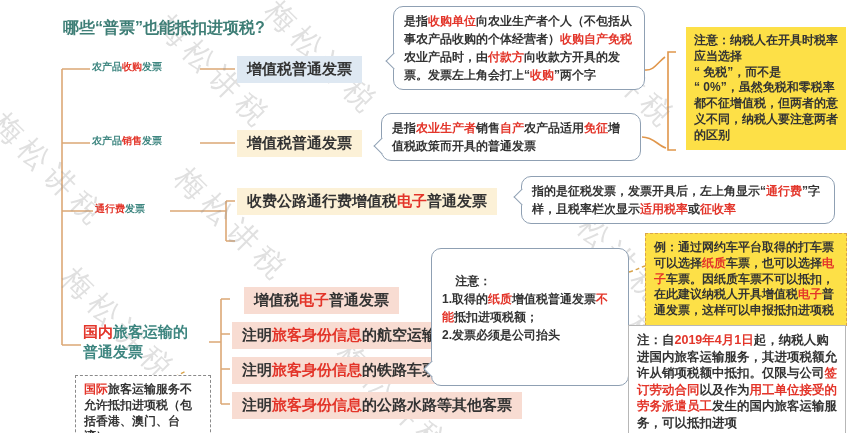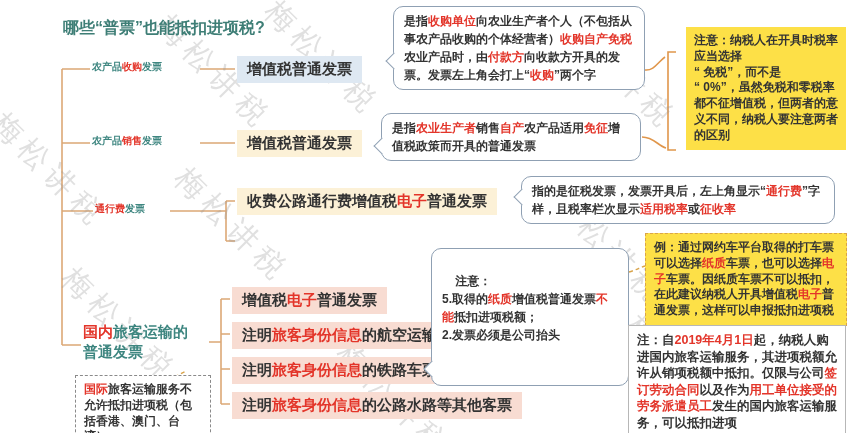--- a/index.html
+++ b/index.html
@@ -67,40 +67,40 @@
   <div class="branch" style="left:92px;top:134px"><span>农产品</span><span class="r">销售</span><span>发票</span></div>
   <div class="branch" style="left:95px;top:202px"><span class="r">通行费</span><span>发票</span></div>
   <div class="branch4">
     <div><span class="r">国内</span><span>旅客运输的</span></div>
     <div><span>普通发票</span></div>
   </div>
 
   <div class="box blue" style="left:237px;top:56px"><span>增值税普通发票</span></div>
   <div class="box cream" style="left:237px;top:130px"><span>增值税普通发票</span></div>
   <div class="box cream" style="left:237px;top:188px"><span>收费公路通行费增值税</span><span class="r">电子</span><span>普通发票</span></div>
-  <div class="box pink" style="left:232px;top:287px"><span>增值税</span><span class="r">电子</span><span>普通发票</span></div>
+  <div class="box pink" style="left:244px;top:287px"><span>增值税</span><span class="r">电子</span><span>普通发票</span></div>
   <div class="box pink" style="left:232px;top:322px"><span>注明</span><span class="r">旅客身份信息</span><span>的航空运输电子客票行程单</span></div>
   <div class="box pink" style="left:232px;top:357px"><span>注明</span><span class="r">旅客身份信息</span><span>的铁路车票</span></div>
   <div class="box pink" style="left:232px;top:392px"><span>注明</span><span class="r">旅客身份信息</span><span>的公路水路等其他客票</span></div>
 
   <div class="bubble" style="left:393px;top:6px;width:230px">
     <span><span>是指</span><span class="r">收购单位</span><span>向农业生产者个人（不包括从事农产品收购的个体经营者）</span><span class="r">收购自产免税</span><span>农业产品时，由</span><span class="r">付款方</span><span>向收款方开具的发票。发票左上角会打上“</span><span class="r">收购</span><span>”两个字</span></span>
     <div class="tail" style="left:-6px;top:48px"></div>
   </div>
   <div class="bubble" style="left:381px;top:113px;width:238px">
     <span><span>是指</span><span class="r">农业生产者</span><span>销售</span><span class="r">自产</span><span>农产品适用</span><span class="r">免征</span><span>增值税政策而开具的普通发票</span></span>
     <div class="tail" style="left:-6px;bottom:8px"></div>
   </div>
   <div class="bubble" style="left:521px;top:176px;width:292px">
     <span><span>指的是征税发票，发票开具后，左上角显示“</span><span class="r">通行费</span><span>”字样，且税率栏次显示</span><span class="r">适用税率</span><span>或</span><span class="r">征收率</span></span>
     <div class="tail" style="left:-6px;top:14px"></div>
   </div>
   <div class="bubble pre" style="left:431px;top:248px;width:176px">
     <span><span>注意：
-5.取得的</span><span class="r">纸质</span><span>增值税普通发票</span><span class="r">不能</span><span>抵扣进项税额；
+1.取得的</span><span class="r">纸质</span><span>增值税普通发票</span><span class="r">不能</span><span>抵扣进项税额；
 2.发票必须是公司抬头</span></span>
     <div class="tail" style="left:-6px;bottom:10px"></div>
   </div>
 
   <div class="note peach pre" style="left:686px;top:27px;width:144px"><span>注意：纳税人在开具时税率应当选择
 “ 免税”，而不是
 “ 0%”，虽然免税和零税率都不征增值税，但两者的意义不同，纳税人要注意两者的区别</span></div>
   <div class="note dashed-orange" style="left:645px;top:233px;width:184px"><span>例：通过网约车平台取得的打车票可以选择</span><span class="r">纸质</span><span>车票，也可以选择</span><span class="r">电子</span><span>车票。因纸质车票不可以抵扣，在此建议纳税人开具增值税</span><span class="r">电子</span><span>普通发票，这样可以申报抵扣进项税</span></div>
   <div class="note plain-border" style="left:628px;top:325px;width:200px"><span>注：自</span><span class="r">2019年4月1日</span><span>起，纳税人购进国内旅客运输服务，其进项税额允许从销项税额中抵扣。仅限与公司</span><span class="r">签订劳动合同</span><span>以及作为</span><span class="r">用工单位接受的劳务派遣员工</span><span>发生的国内旅客运输服务，可以抵扣进项</span></div>
   <div class="note dashed-gray" style="left:75px;top:375px;width:118px"><span class="r">国际</span><span>旅客运输服务不允许抵扣进项税（包括香港、澳门、台湾）</span></div>

